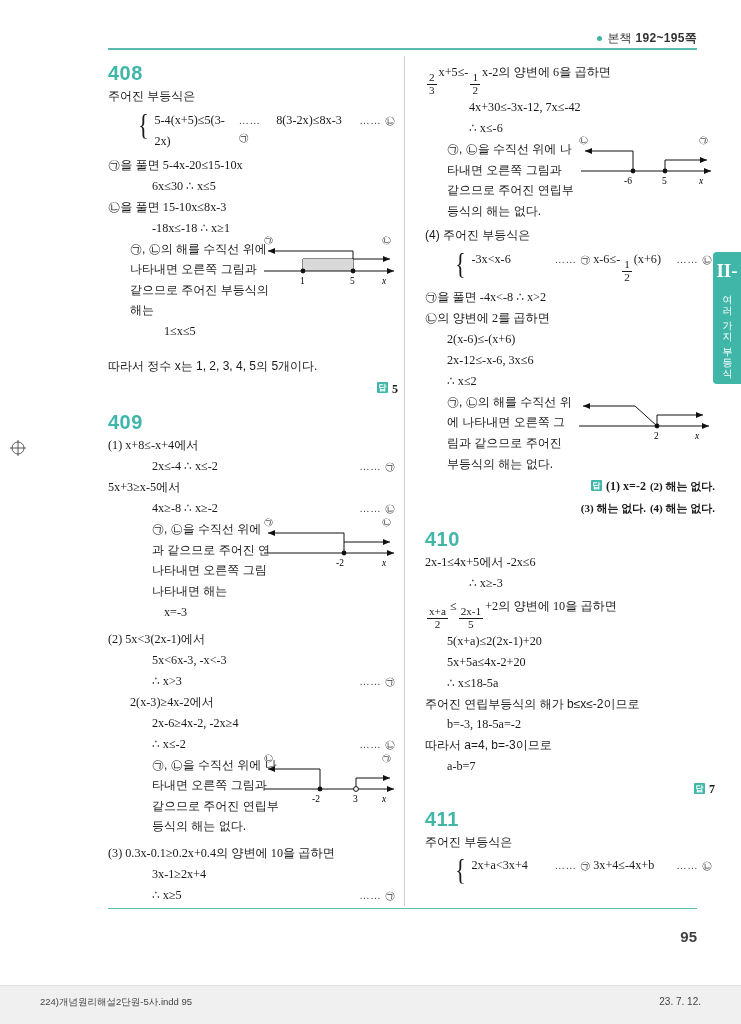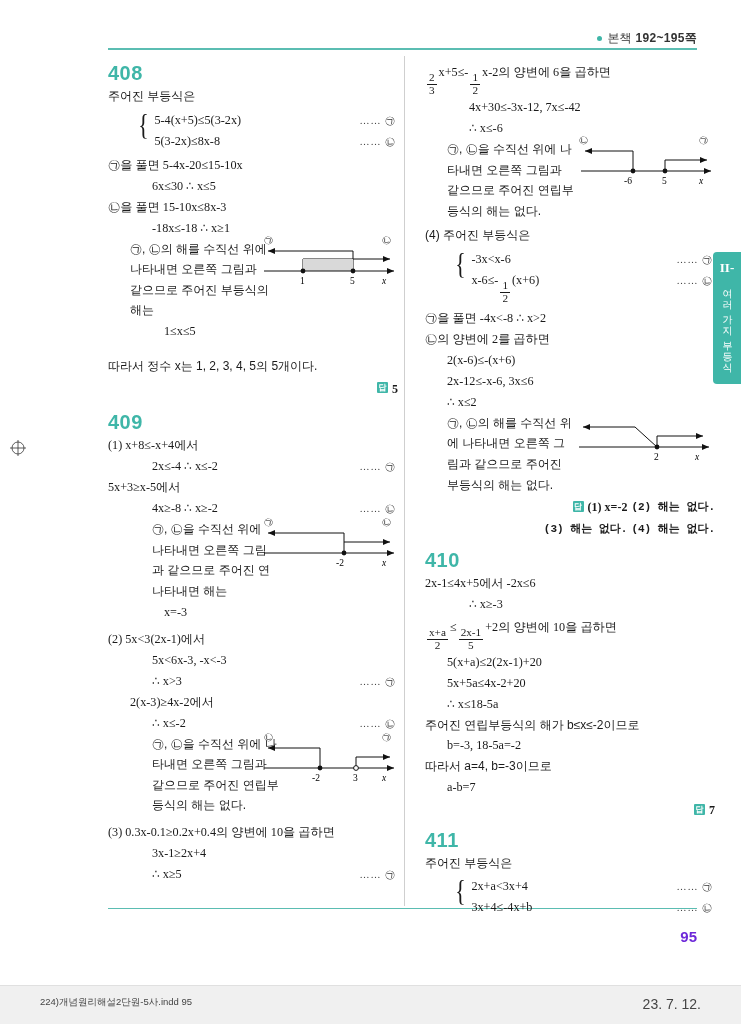--- a/index.html
+++ b/index.html
@@ -75,21 +75,21 @@
     color: #fff;
     display: flex;
     flex-direction: column;
     align-items: center;
     justify-content: flex-start;
     padding-top: 8px;
     box-sizing: border-box;
   }
   .side-tab .rn {
     font-family: "Liberation Serif", serif;
-    font-size: 13px;
+    font-size: 19px;
     font-weight: bold;
     letter-spacing: 0;
     margin-bottom: 6px;
   }
   .side-tab .vtext {
     writing-mode: vertical-rl;
     font-family: "Liberation Sans", sans-serif;
     font-size: 10px;
     letter-spacing: 1px;
     line-height: 1;
@@ -140,21 +140,21 @@
     margin: 3px 0 3px 0;
   }
   .brace {
     font-size: 30px;
     line-height: 0.95;
     font-family: "Liberation Serif", serif;
     transform: scaleX(.75);
     transform-origin: left center;
     margin-right: 2px;
   }
-  .system .lines { display: flex; flex-direction: column; justify-content: center; flex: 1; }
+  .system .lines { display: flex; justify-content: center; flex: 1; }
   .system .lines .row { width: 100%; }
 
   
   .frac {
     display: inline-flex;
     flex-direction: column;
     vertical-align: -0.48em;
     text-align: center;
     margin: 0 2px;
     line-height: 1.05;
@@ -184,31 +184,31 @@
     color: #fff;
     font-size: 8px;
     line-height: 11px;
     text-align: center;
     border-radius: 1px;
     font-family: "Liberation Sans", sans-serif;
     position: relative;
     top: -1px;
   }
   .ansline .ans { font-family: "Liberation Serif", serif; font-weight: bold; font-size: 12px; }
-  .ansline .ko-ans { font-family: Liberation Mono, monospace; font-weight: bold; font-size: 11px; }
+  .ansline .ko-ans { font-family: Liberation Serif, serif; font-weight: bold; font-size: 11px; }
 
   
   .folio {
     position: absolute;
     right: 44px;
     top: 928px;
     font-family: "Liberation Sans", sans-serif;
     font-size: 15px;
     font-weight: bold;
-    color: #6d28d9;
+    color: #404040;
   }
   .footbar {
     position: absolute;
     left: 0; right: 0;
     top: 985px;
     height: 39px;
     background: #f0f0f0;
     border-top: 1px solid #e0e0e0;
   }
   .foot-left {
@@ -216,21 +216,21 @@
     left: 40px; top: 996px;
     font-family: "Liberation Sans", sans-serif;
     font-size: 9.5px;
     color: #444;
     text-align: center;
   }
   .foot-right {
     position: absolute;
     right: 40px; top: 996px;
     font-family: "Liberation Sans", sans-serif;
-    font-size: 14px;
+    font-size: 10px;
     color: #444;
   }
   .reg {
     position: absolute;
     width: 16px; height: 16px;
   }
   .reg svg { display: block; }
   .reg.left { left: 10px; top: 440px; }
   .reg.bottom { left: 362px; top: 994px; }
 </style>
@@ -275,21 +275,21 @@
       <p class="ko">주어진 부등식은</p>
 
       <div class="system">
         <span class="brace">{</span>
         <div class="lines">
           <div class="row">
             <span class="math">5-4(x+5)≤5(3-2x)</span>
             <span class="dots">…… <span>㉠</span></span>
           </div>
           <div class="row">
-            <span class="math">5(3-2x)≤8x-8</span>
+            <span class="math">8(3-2x)≤8x-3</span>
             <span class="dots">…… <span>㉡</span></span>
           </div>
         </div>
       </div>
 
       <p class="math">㉠을 풀면    5-4x-20≤15-10x</p>
       <p class="math ind2">6x≤30     ∴ x≤5</p>
       <p class="math">㉡을 풀면    15-10x≤8x-3</p>
       <p class="math ind2">-18x≤-18    ∴ x≥1</p>
 
@@ -343,22 +343,22 @@
         <span class="dots">…… <span>㉠</span></span>
       </div>
       <p class="math">5x+3≥x-5에서</p>
       <div class="row ind2">
         <span class="math">4x≥-8    ∴ x≥-2</span>
         <span class="dots">…… <span>㉡</span></span>
       </div>
 
       <div class="figwrap">
         <p class="ko ind2">㉠, ㉡을 수직선 위에</p>
+        <p class="ko ind2">과 같으므로 주어진 연</p>
         <p class="ko ind2">나타내면 오른쪽 그림</p>
-        <p class="ko ind2">과 같으므로 주어진 연</p>
         <p class="ko ind2">나타내면 해는</p>
         <p class="math ind3">x=-3</p>
 
         <div style="position:absolute; left:150px; top:-4px;">
           <svg width="140" height="62" viewBox="0 0 140 62">
             <text x="6" y="10" font-size="9" font-family="Liberation Serif, serif">㉠</text>
             <text x="124" y="10" font-size="9" font-family="Liberation Serif, serif">㉡</text>
             <line x1="10" y1="18" x2="86" y2="18" stroke="#111" stroke-width="1"></line>
             <polygon points="10,18 17,15 17,21" fill="#111"></polygon>
             <line x1="86" y1="18" x2="86" y2="38" stroke="#111" stroke-width="1"></line>
@@ -373,20 +373,21 @@
         </div>
       </div>
 
       <p class="math" style="margin-top:6px;">(2) 5x&lt;3(2x-1)에서</p>
       <p class="math ind2">5x&lt;6x-3,     -x&lt;-3</p>
       <div class="row ind2">
         <span class="math">∴ x&gt;3</span>
         <span class="dots">…… <span>㉠</span></span>
       </div>
       <p class="math ind1">2(x-3)≥4x-2에서</p>
+      <p class="math ind2">2x-6≥4x-2,    -2x≥4</p>
       <div class="row ind2">
         <span class="math">∴ x≤-2</span>
         <span class="dots">…… <span>㉡</span></span>
       </div>
 
       <div class="figwrap">
         <p class="ko ind2">㉠, ㉡을 수직선 위에 나</p>
         <p class="ko ind2">타내면 오른쪽 그림과</p>
         <p class="ko ind2">같으므로 주어진 연립부</p>
         <p class="ko ind2">등식의 해는 없다.</p>

